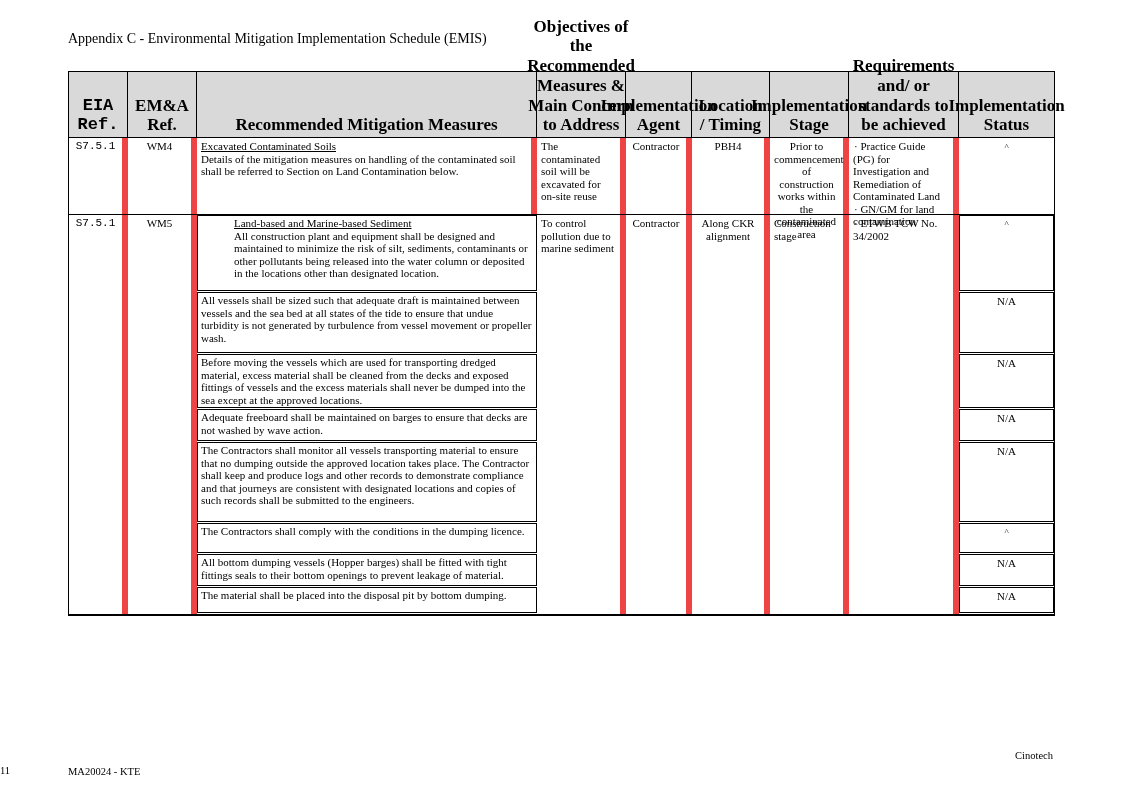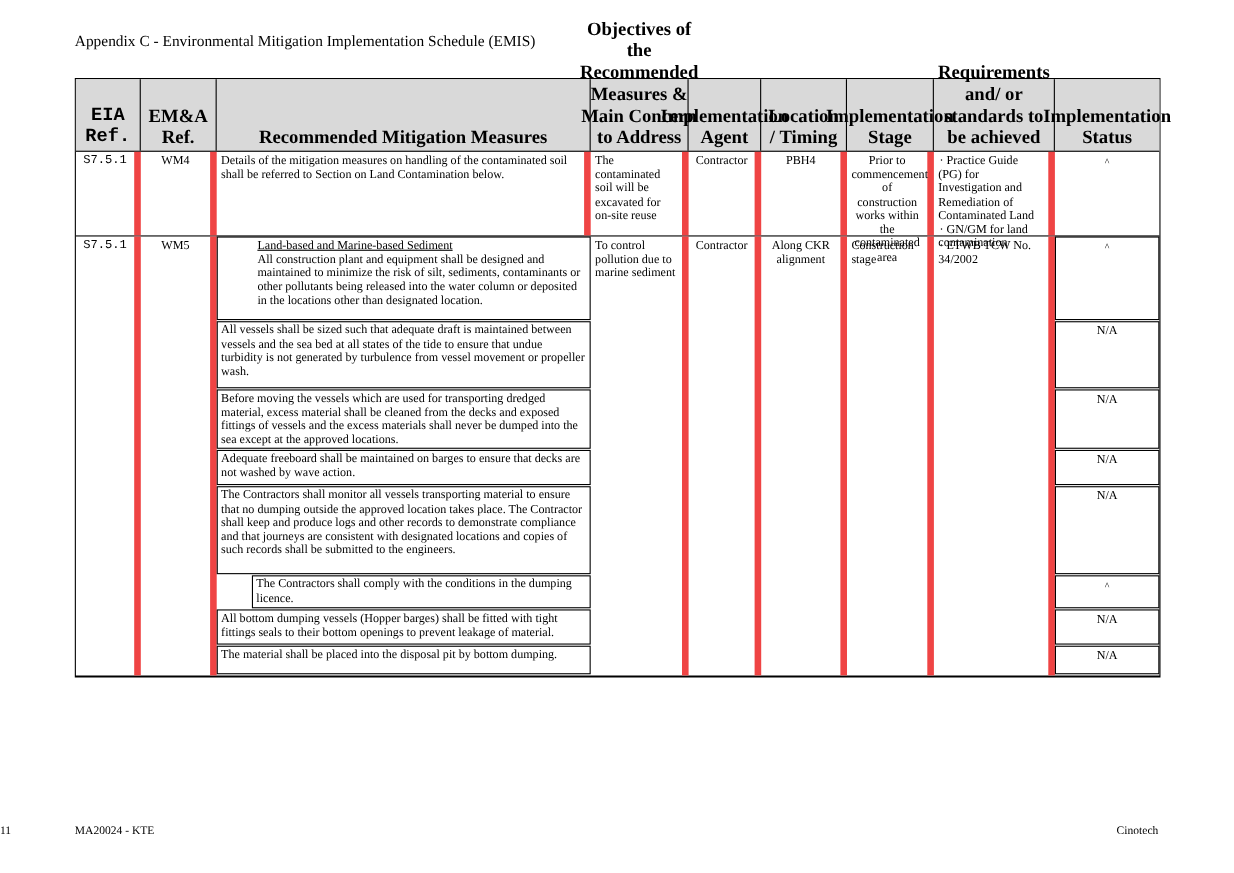--- a/index.html
+++ b/index.html
@@ -43,22 +43,22 @@
   .mbox {
     border:1px solid #000; margin-bottom:1px;
     padding:1px 3px; overflow:hidden;
     font-size:11px; line-height:12.5px;
   }
   .sbox { text-align:center; }
   .caret { font-size:9px; line-height:10px; display:block; text-align:center; padding-top:2px; }
   .na { display:block; text-align:center; padding-top:1px; }
   .req-item { text-indent:1px; }
   .doc-footer { position:absolute; left:0; top:750px; width:1122px; font-size:10.5px; }
-  .footer-left  { position:absolute; left:68px; top:0; }
-  .footer-center{ position:absolute; left:0; top:0; width:896px; }
+  .footer-left  { position:absolute; left:68px; top:16px; }
+  .footer-center{ position:absolute; left:0; top:15px; width:896px; }
   .footer-right { position:absolute; right:69px; top:0; }
 </style>
 </head>
 <body>
 
 <div class="doc-header">Appendix C - Environmental Mitigation Implementation Schedule (EMIS)</div>
 
 <div class="emis-table">
   <div class="trow thead">
     <div class="th c0">
@@ -87,20 +87,21 @@
       </div>
     <div class="th c8">
         <span>Implementation Status</span>
       </div>
   </div>
   <div id="table-body">
       <div class="trow row-body" style="height: 77px;">
         <div class="cell c0 center">S7.5.1</div>
         <div class="cell c1 center">WM4</div>
         <div class="cell c2">
+          <div class="u">Excavated Contaminated Soils</div>
           <div>Details of the mitigation measures on handling of the contaminated soil shall be referred to Section on Land Contamination below.</div>
         </div>
         <div class="cell c3">The contaminated soil will be excavated for on-site reuse</div>
         <div class="cell c4 center">Contractor</div>
         <div class="cell c5 center">PBH4</div>
         <div class="cell c6 center">Prior to commencement of construction works within the contaminated area</div>
         <div class="cell c7">
           <div class="req-item">· Practice Guide (PG) for Investigation and Remediation of Contaminated Land</div>
           <div class="req-item">· GN/GM for land contamination</div>
         </div>
@@ -121,21 +122,21 @@
           </div>
           <div class="mbox" style="height: 54px;">
             <div>Before moving the vessels which are used for transporting dredged material, excess material shall be cleaned from the decks and exposed fittings of vessels and the excess materials shall never be dumped into the sea except at the approved locations.</div>
           </div>
           <div class="mbox" style="height: 32px;">
             <div>Adequate freeboard shall be maintained on barges to ensure that decks are not washed by wave action.</div>
           </div>
           <div class="mbox" style="height: 80px;">
             <div>The Contractors shall monitor all vessels transporting material to ensure that no dumping outside the approved location takes place. The Contractor shall keep and produce logs and other records to demonstrate compliance and that journeys are consistent with designated locations and copies of such records shall be submitted to the engineers.</div>
           </div>
-          <div class="mbox" style="height: 30px; margin-left: 32px;">
+          <div class="mbox" style="height: 30px;">
             <div>The Contractors shall comply with the conditions in the dumping licence.</div>
           </div>
           <div class="mbox" style="height: 32px;">
             <div>All bottom dumping vessels (Hopper barges) shall be fitted with tight fittings seals to their bottom openings to prevent leakage of material.</div>
           </div>
           <div class="mbox" style="height: 26px;">
             <div>The material shall be placed into the disposal pit by bottom dumping.</div>
           </div>
         </div>
         <div class="cell c3">To control pollution due to marine sediment</div>

